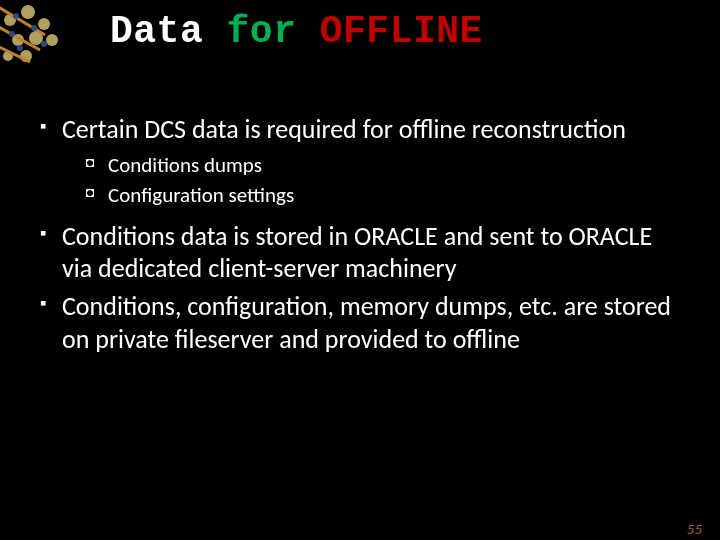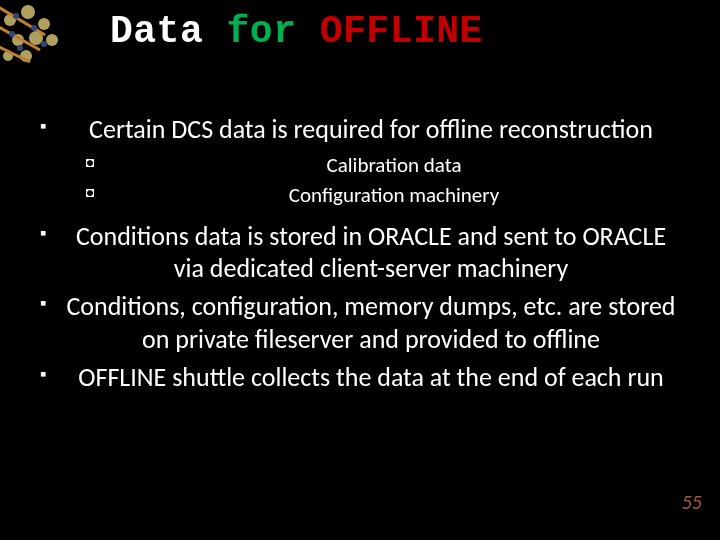--- a/index.html
+++ b/index.html
@@ -36,21 +36,20 @@
   .title .t-data { color: #fff; }
   .title .t-for  { color: #00b050; }
   .title .t-off  { color: #c00000; }
   .body {
     padding: 60px 40px 0 40px;
   }
   .lvl1 {
     list-style: none;
     margin: 0;
     padding: 0;
-    text-align: center;
   }
   .lvl1 > li {
     position: relative;
     padding-left: 22px;
     font-size: 26px;
     line-height: 1.24;
     margin-bottom: 6px;
   }
   .lvl1 > li::before {
     content: "▪";
@@ -75,24 +74,24 @@
     content: "◘";
     position: absolute;
     left: 0;
     top: 2px;
     color: #fff;
     font-size: 14px;
   }
   .pagenum {
     position: absolute;
     right: 18px;
-    bottom: 26px;
+    bottom: 2px;
     color: #9f5b3c;
     font-style: italic;
-    font-size: 20px;
+    font-size: 15px;
     font-family: "Calibri", "Segoe UI", Arial, sans-serif;
   }
 </style>
 </head>
 <body>
 
 <div class="slide">
 
   <svg class="decor" viewBox="0 0 90 80">
     <g fill="#b0a060">
@@ -123,24 +122,23 @@
     <span class="t-data">Data</span>
     <span class="t-for">for</span>
     <span class="t-off">OFFLINE</span>
   </div>
 
   <div class="body">
     <ul class="lvl1">
       <li>
         <span>Certain DCS data is required for offline reconstruction</span>
         <ul class="lvl2">
-          <li><span>Calibration data</span></li>
-          <li><span>Configuration machinery</span></li>
+          <li><span>Conditions dumps</span></li>
+          <li><span>Configuration settings</span></li>
         </ul>
       </li>
       <li><span>Conditions data is stored in ORACLE and sent to ORACLE via dedicated client-server machinery</span></li>
       <li><span>Conditions, configuration, memory dumps, etc. are stored on private fileserver and provided to offline</span></li>
-      <li><span>OFFLINE shuttle collects the data at the end of each run</span></li>
     </ul>
   </div>
 
   <div class="pagenum">55</div>
 </div>
 
 </body></html>

